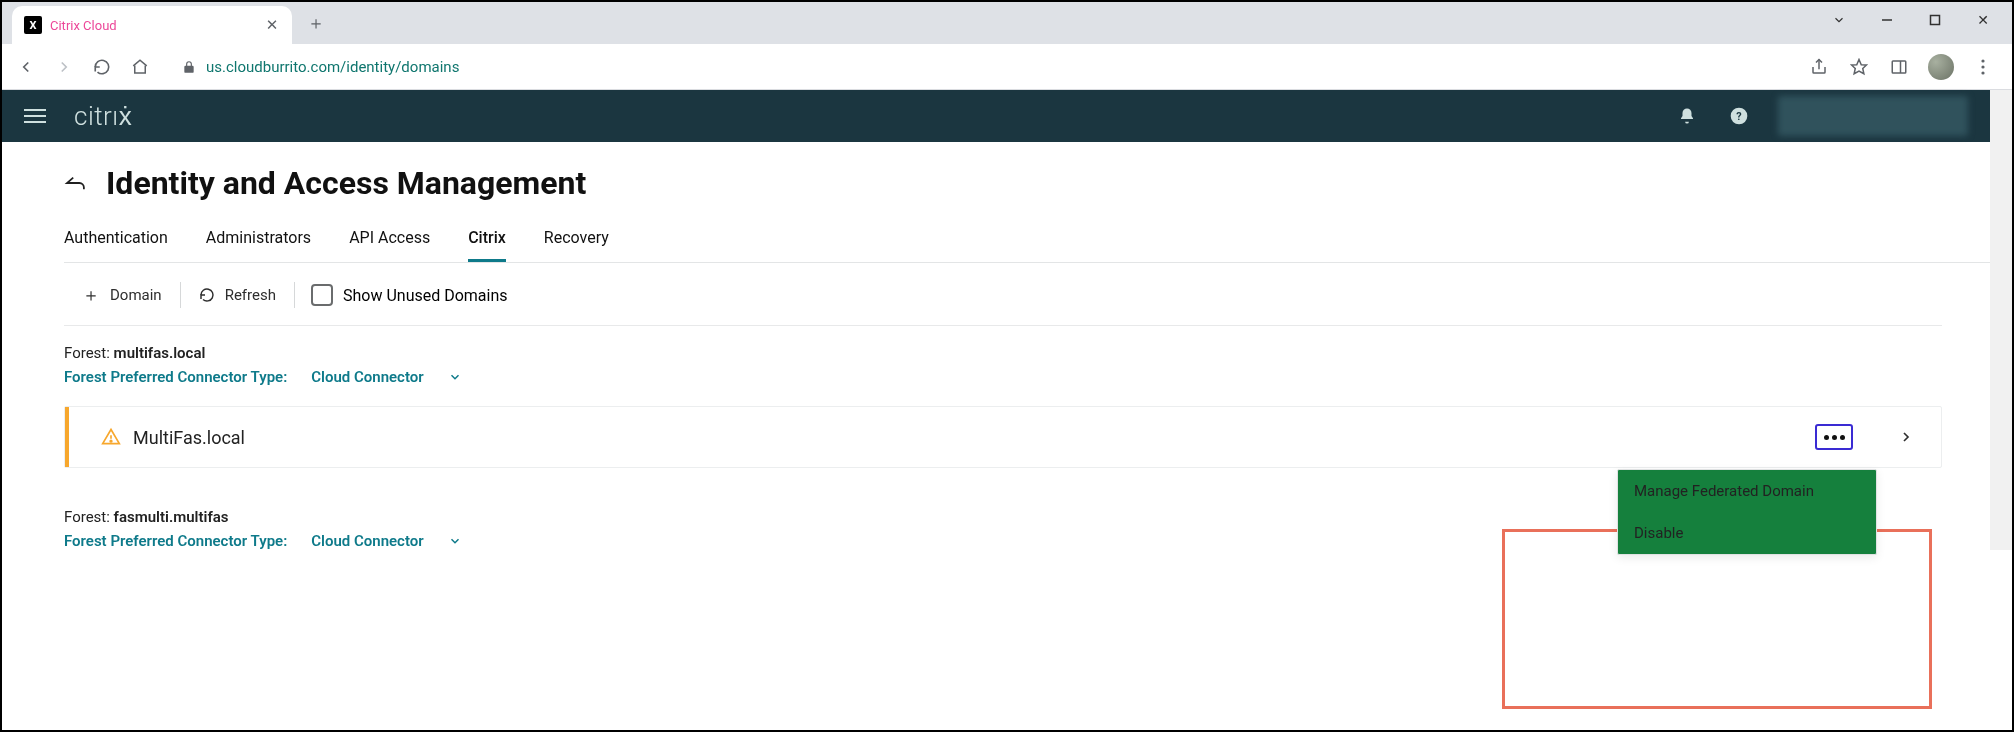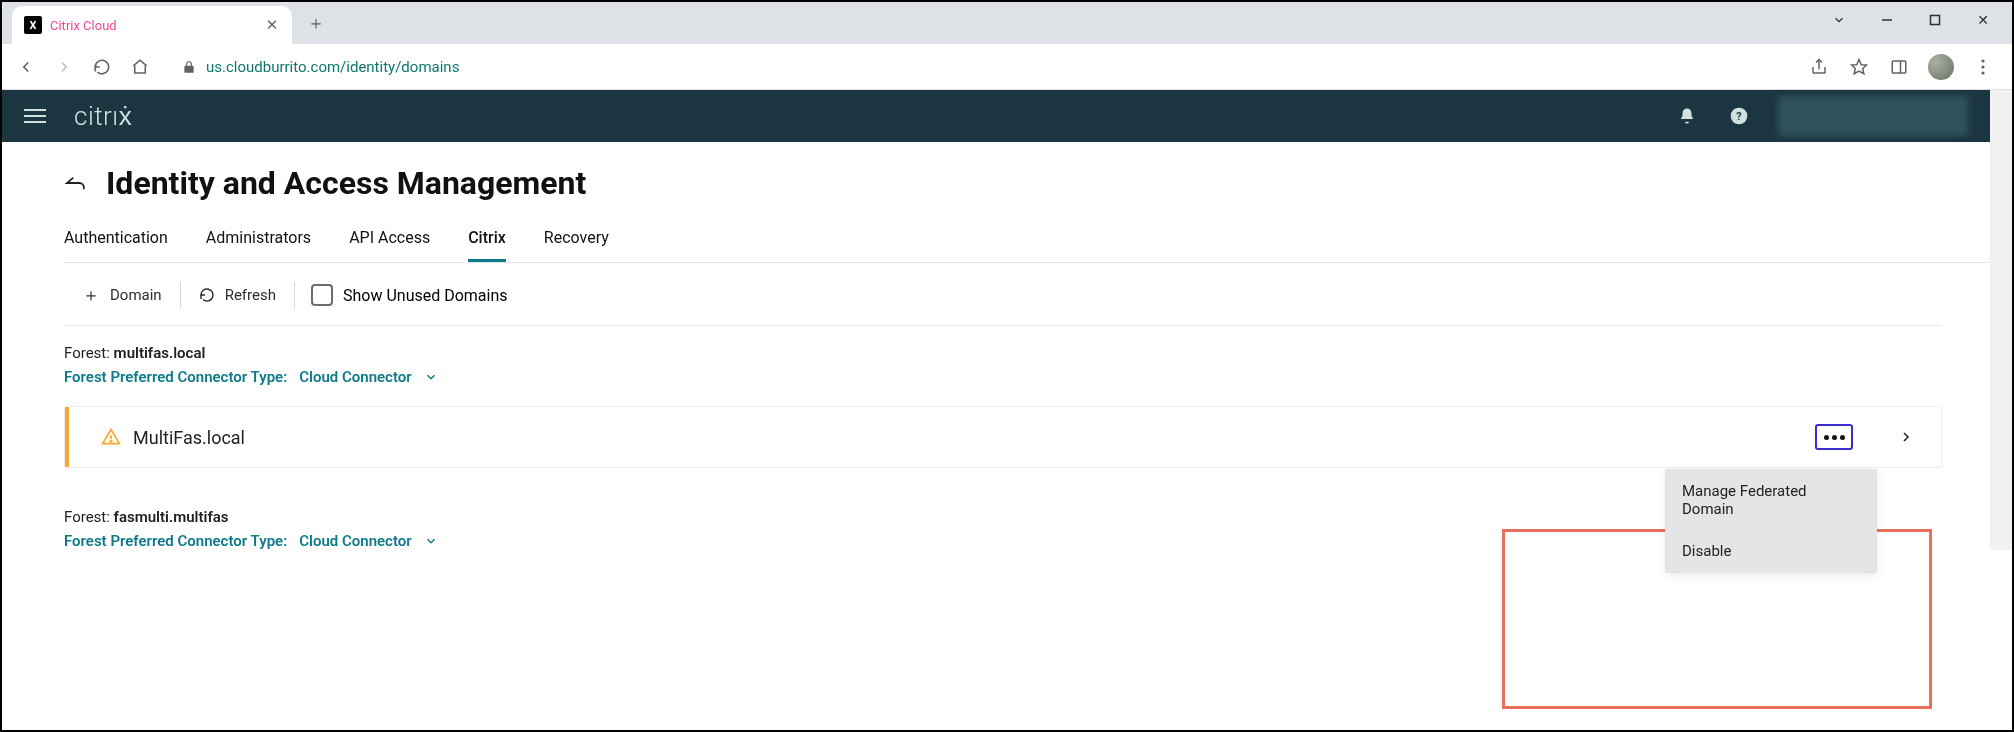--- a/index.html
+++ b/index.html
@@ -50,33 +50,33 @@
 .action { display:flex; align-items:center; gap:10px; font-size:15px; color:#2e2e2e; cursor:pointer; padding:4px 18px;}
 .action-sep { width:1px; height:26px; background:#d6d8d9; }
 .plus-ico { font-size:18px; }
 .refresh-ico { font-size:16px; }
 .checkbox-box { width:22px; height:22px; border:2px solid #6a6c6d; border-radius:4px; margin-right:2px; margin-left:6px;}
 .check-wrap { display:flex; align-items:center; gap:8px; cursor:pointer; padding:4px 10px;}
 
 .forest-block { margin-top:18px; margin-right:48px;}
 .forest-line { font-size:15px; color:#222; }
 .forest-name { font-weight:600;}
-.connector-line { display:flex; align-items:center; gap:12px; color:#0e7a8a; font-size:15px; font-weight:600; margin-top:6px; cursor:pointer;}
+.connector-line { display:flex; align-items:center; gap:24px; color:#0e7a8a; font-size:15px; font-weight:600; margin-top:6px; cursor:pointer;}
 .chev-down { color:#0e7a8a; }
 
 .domain-card { margin-top:20px; border:1px solid #eceeef; border-radius:2px; display:flex; align-items:center; height:62px; padding:0 22px; position:relative; background:#fff;}
 .domain-card .left-bar { position:absolute; left:0; top:0; bottom:0; width:4px; background:#f7a72d; }
 .warn-ico { color:#f7a72d; margin-left:14px; margin-right:12px;}
 .domain-name { font-size:18px; color:#222; flex:1;}
 .more-btn { width:38px; height:26px; border:2px solid #3a2bd3; border-radius:3px; display:flex; align-items:center; justify-content:center; gap:3px; cursor:pointer; margin-right:40px;}
 .more-btn .dot { width:5px; height:5px; border-radius:50%; background:#111;}
 .expand-btn { width:26px; height:26px; display:flex; align-items:center; justify-content:center; color:#2e2e2e; cursor:pointer;}
 
 
-.dropdown { position:absolute; top:62px; right:64px; width:212px; background:#e5e5e5; border:1px solid #e0e2e3; box-shadow:0 3px 10px rgba(0,0,0,0.08); border-radius:2px; z-index:5;margin-left:8px;}
+.dropdown { position:absolute; top:62px; right:64px; width:260px; background:#15803d; border:1px solid #e0e2e3; box-shadow:0 3px 10px rgba(0,0,0,0.08); border-radius:2px; z-index:5;margin-left:8px;}
 .dropdown-item { padding:12px 16px; font-size:15px; color:#222; cursor:pointer;}
 
 
 .highlight-rect { position:absolute; border:3px solid #e9705a; pointer-events:none; }
 
 svg { display:block; }
 </style>
 </head>
 <body>
 

